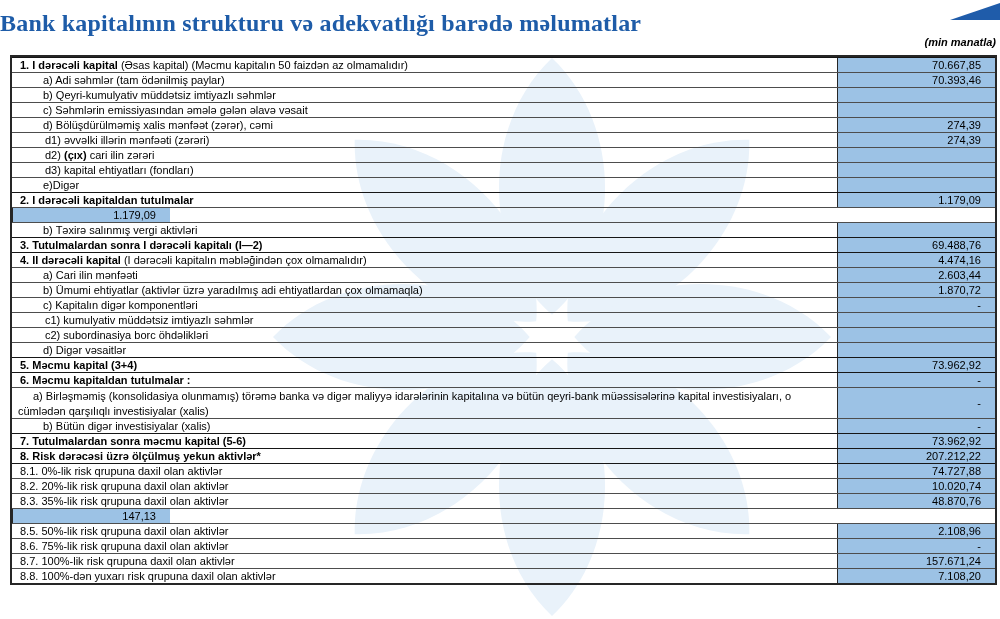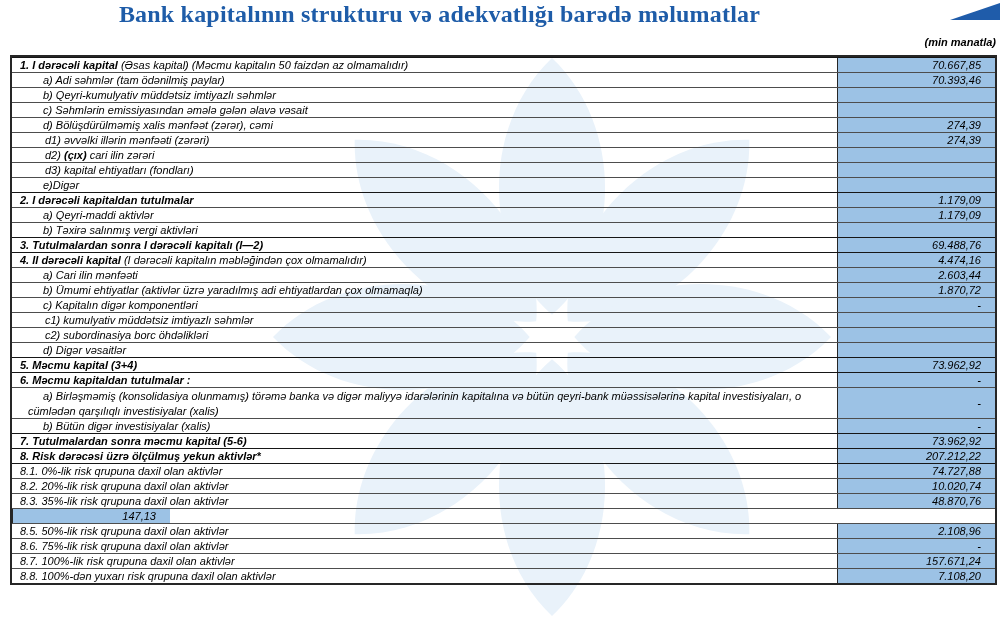--- a/index.html
+++ b/index.html
@@ -11,51 +11,50 @@
     --border-inner:#4d4d4d;
     --border-section:#161616;
     --text:#000000;
   }
   *{margin:0;padding:0;box-sizing:border-box;}
   html,body{width:1000px;height:619px;background:#ffffff;overflow:hidden;
     font-family:"Liberation Sans",sans-serif;color:var(--text);}
   body{position:relative;}
 
   .page-title{
-    position:absolute;top:1px;left:0;width:879px;text-align:center;
+    position:absolute;top:10px;left:0;width:879px;text-align:left;
     font-family:"Liberation Serif",serif;font-weight:bold;font-size:24px;
     color:var(--title-blue);letter-spacing:.2px;
   }
   .logo-triangle{
     position:absolute;top:3px;right:0;width:50px;height:17px;
     background:var(--logo-blue);
     clip-path:polygon(0 100%,100% 100%,100% 0);
   }
   .unit-note{
     position:absolute;top:36px;right:4px;font-size:11px;font-style:italic;
     font-weight:bold;color:#000;
   }
   .watermark{
     position:absolute;left:262px;top:58px;width:580px;height:558px;z-index:0;
   }
   .capital-table{
     position:absolute;left:10px;top:55px;width:987px;z-index:1;
     border:2px solid var(--border-outer);
-    font-style:italic;
   }
   .row{display:flex;align-items:center;height:15px;background:transparent;}
   .row + .row{border-top:1px solid var(--border-inner);}
   .row.section{border-top:1px solid var(--border-section);}
   .row.multiline{height:31px;align-items:flex-start;}
   .label{
     flex:1 1 auto;font-size:11px;line-height:14px;white-space:nowrap;
     overflow:hidden;padding-left:8px;
   }
   .row.multiline .label{
-    white-space:normal;padding-left:16px;text-indent:15px;line-height:15px;
+    white-space:normal;padding-left:6px;text-indent:15px;line-height:15px;
     padding-top:1px;
   }
   .indent1 .label{padding-left:31px;}
   .indent2 .label{padding-left:33px;}
   .label .b{font-weight:bold;}
   .value{
     flex:0 0 158px;align-self:stretch;display:flex;align-items:center;
     justify-content:flex-end;background:var(--value-cell);
     border-left:1px solid var(--border-outer);
     font-size:11px;padding-right:14px;
@@ -129,21 +128,20 @@
     <div class="label"><span class="pre">e)Digər</span><span class="b"></span><span class="post"></span></div>
     <div class="value"></div>
   </div>
 
   <div class="row indent0 section">
     <div class="label"><span class="pre"></span><span class="b">2. I dərəcəli kapitaldan  tutulmalar</span><span class="post"></span></div>
     <div class="value">1.179,09</div>
   </div>
 
   <div class="row indent1">
-    <div class="label"><span class="pre">a) Qeyri-maddi aktivlər</span><span class="b"></span><span class="post"></span></div>
     <div class="value">1.179,09</div>
   </div>
 
   <div class="row indent1">
     <div class="label"><span class="pre">b) Təxirə salınmış vergi aktivləri</span><span class="b"></span><span class="post"></span></div>
     <div class="value"></div>
   </div>
 
   <div class="row indent0 section">
     <div class="label"><span class="pre"></span><span class="b">3. Tutulmalardan  sonra I dərəcəli kapitalı (I—2)</span><span class="post"></span></div>

